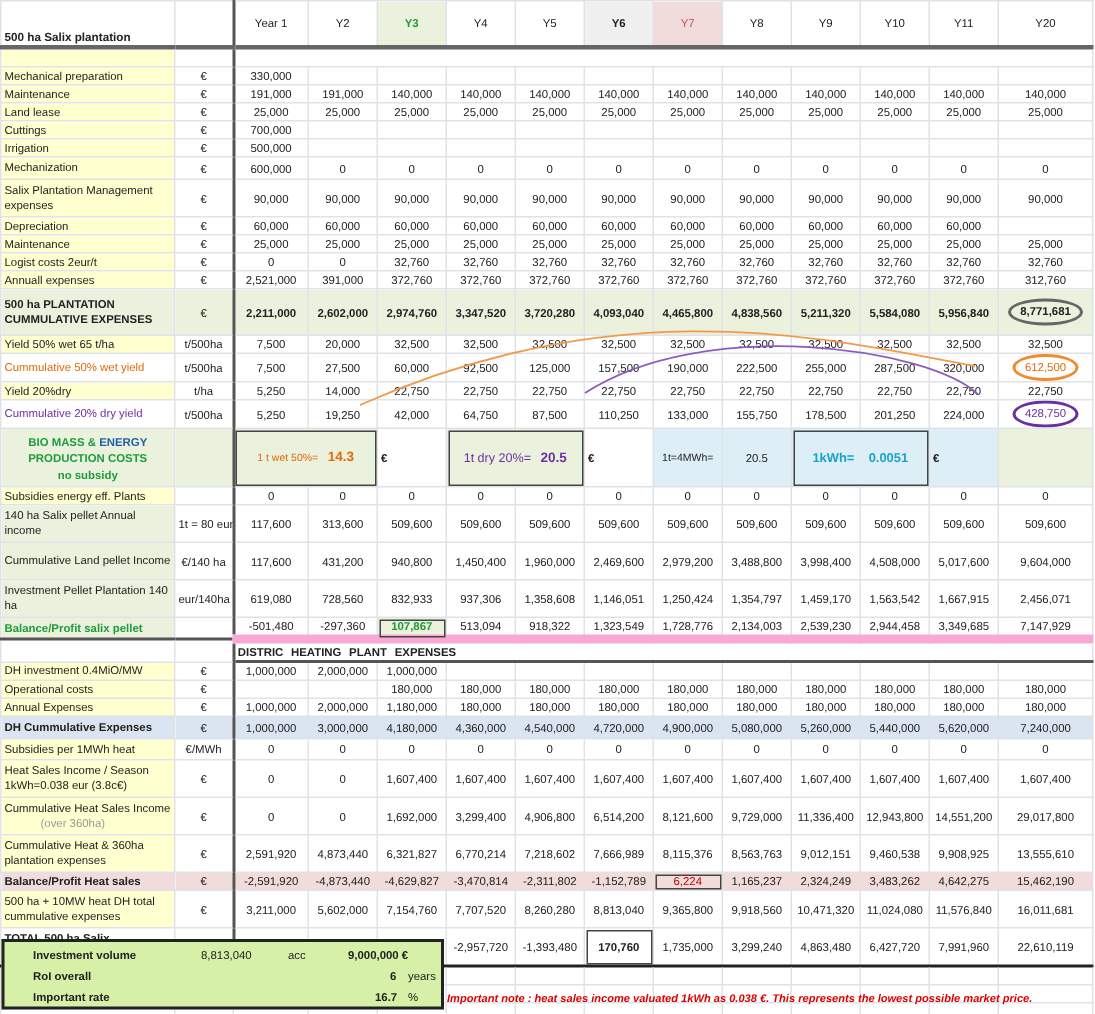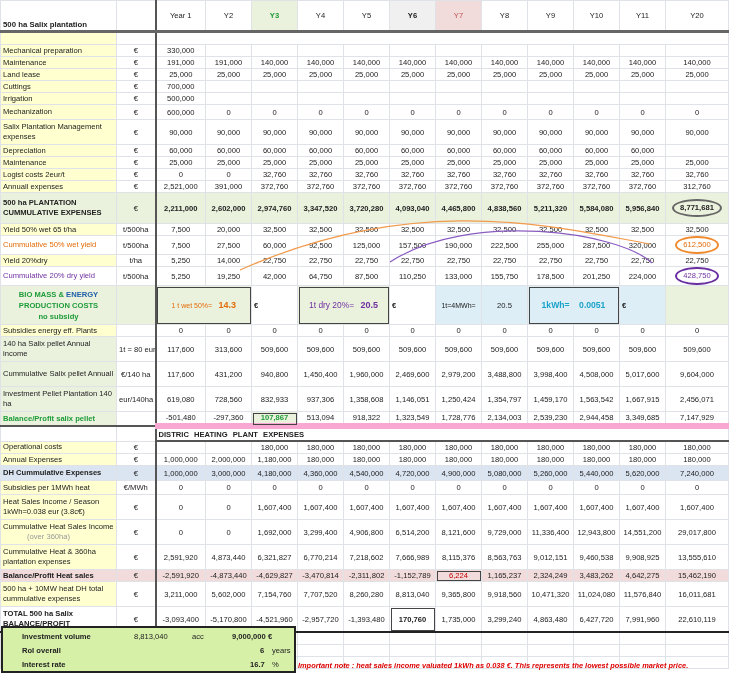--- a/index.html
+++ b/index.html
@@ -366,21 +366,21 @@
         <td class="">509,600</td>
         <td class="">509,600</td>
         <td class="">509,600</td>
         <td class="">509,600</td>
         <td class="">509,600</td>
         <td class="">509,600</td>
         <td class="">509,600</td>
         <td class="">509,600</td>
       </tr>
       <tr>
-        <td class="lbl grn" style="height: 24px;">Cummulative Salix pellet Annuall</td>
+        <td class="lbl grn" style="height: 24px;">Cummulative Land pellet Income</td>
         <td class="unit ">€/140 ha</td>
         <td class="">117,600</td>
         <td class="">431,200</td>
         <td class="">940,800</td>
         <td class="">1,450,400</td>
         <td class="">1,960,000</td>
         <td class="">2,469,600</td>
         <td class="">2,979,200</td>
         <td class="">3,488,800</td>
         <td class="">3,998,400</td>
@@ -417,20 +417,36 @@
         <td class="">2,134,003</td>
         <td class="">2,539,230</td>
         <td class="">2,944,458</td>
         <td class="">3,349,685</td>
         <td class="">7,147,929</td>
       </tr>
       <tr>
         <td style="border-top:2px solid #555"></td>
         <td class="unit" style="border-top:2px solid #555"></td>
         <td colspan="12" class="bold" style="text-align:left;border-top:6px solid #f9a8d4;border-bottom:2px solid #555;word-spacing:3px">DISTRIC   HEATING   PLANT    EXPENSES</td>
+      </tr>
+      <tr>
+        <td class="lbl yel">DH investment 0.4MiO/MW</td>
+        <td class="unit ">€</td>
+        <td class="">1,000,000</td>
+        <td class="">2,000,000</td>
+        <td class="">1,000,000</td>
+        <td class=""></td>
+        <td class=""></td>
+        <td class=""></td>
+        <td class=""></td>
+        <td class=""></td>
+        <td class=""></td>
+        <td class=""></td>
+        <td class=""></td>
+        <td class=""></td>
       </tr>
       <tr>
         <td class="lbl yel">Operational costs</td>
         <td class="unit ">€</td>
         <td class=""></td>
         <td class=""></td>
         <td class="">180,000</td>
         <td class="">180,000</td>
         <td class="">180,000</td>
         <td class="">180,000</td>
@@ -642,21 +658,21 @@
     <span style="position:absolute;left:112px;font-weight:normal">8,813,040</span>
     <span style="position:absolute;left:170px;font-weight:normal">acc</span>
     <span style="position:absolute;left:210px">9,000,000 €</span>
   </div>
   <div class="row" style="top:16px">
     <span>RoI overall</span>
     <span style="position:absolute;left:238px">6</span>
     <span style="position:absolute;left:250px;font-weight:normal">years</span>
   </div>
   <div class="row" style="top:30px">
-    <span>Interest rate</span>
+    <span>Important rate</span>
     <span style="position:absolute;left:228px">16.7</span>
     <span style="position:absolute;left:250px;font-weight:normal">%</span>
   </div>
 </div>
 
 <div class="note">Important note : heat sales income valuated 1kWh as 0.038  €. This represents the lowest possible market price.</div>
 
 <svg class="arcs" width="730" height="676">
   <path d="M240 270 C 420 190, 560 228, 650 244" stroke="#f29a4a" stroke-width="1.2" fill="none"></path>
   <path d="M390 262 C 470 210, 620 232, 652 263" stroke="#8a5cc0" stroke-width="1.2" fill="none"></path>

